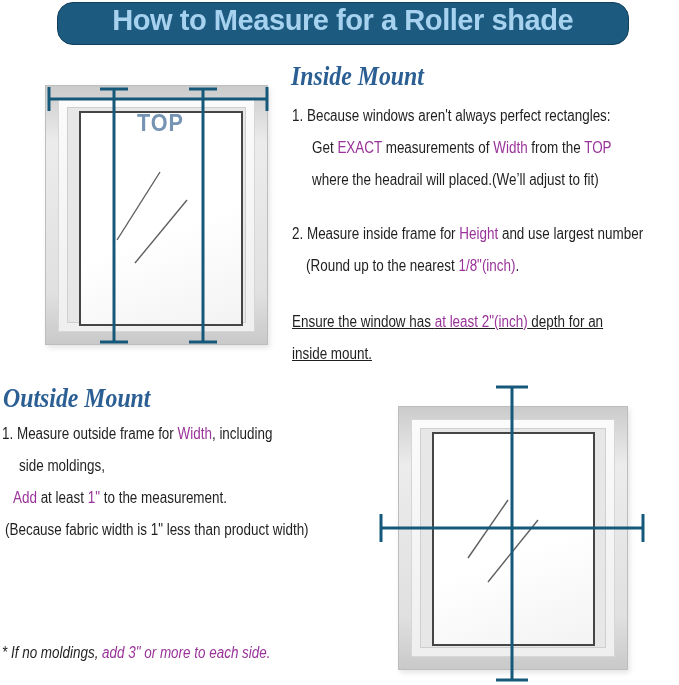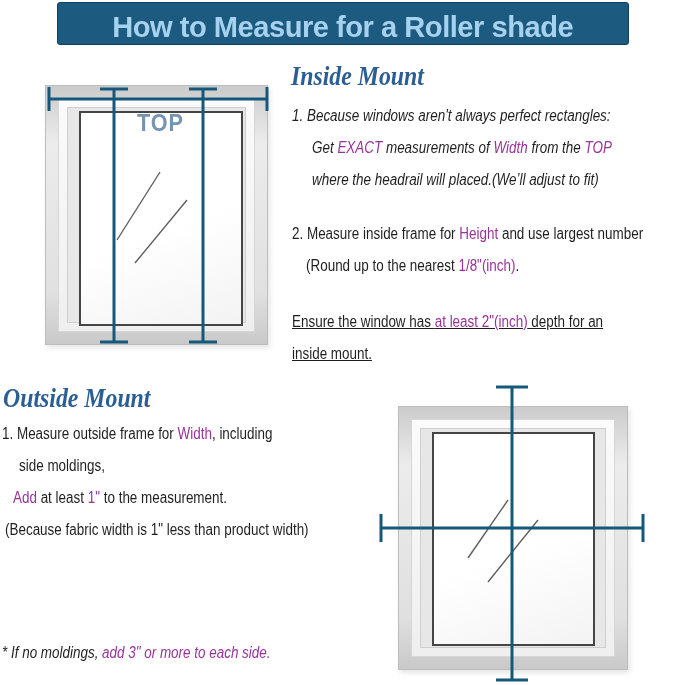--- a/index.html
+++ b/index.html
@@ -6,22 +6,22 @@
   .canvas {
     position:relative; width:679px; height:685px; overflow:hidden;
     background:#ffffff; font-family:"Liberation Sans", sans-serif;
     color:var(--body,#1f1f1f);
   }
 
   
   .header {
     position:absolute; left:57px; top:2px; width:570px; height:41px;
     background:var(--header_bg,#1c5a80);
-    border:1px solid #123e59; border-radius:3px;
-    display:flex; align-items:flex-end; justify-content:center;
+    border:1px solid #123e59; border-radius:16px;
+    display:flex; align-items:flex-start; justify-content:center;
   }
   .header span {
     color:var(--header_text,#a6d2ef); font-size:30px; font-weight:bold;
     letter-spacing:-0.5px; transform:scaleX(0.97); white-space:pre;
   }
 
   
   .window {
     position:absolute;
     background:linear-gradient(180deg,#cbcbcb,#ececec 22%,#e0e0e0 80%,#c9c9c9);
@@ -112,21 +112,21 @@
 
     <line class="m" x1="381" y1="528" x2="643" y2="528"></line>
     <line class="m" x1="381" y1="514" x2="381" y2="542"></line>
     <line class="m" x1="643" y1="514" x2="643" y2="542"></line>
   </svg>
 
   <div class="top-label">TOP</div>
 
   <div class="mount-heading" style="left:291px; top:60px;">Inside Mount</div>
 
-  <div class="textblock" style="left:292px; top:100px;font-style:italic;">
+  <div class="textblock" style="left:292px; top:100px;">
     <span class="seg-line"><span>1. Because windows aren't always perfect rectangles:</span></span>
     <span class="seg-line" style="margin-left:20px;"><span>Get </span><span style="color: rgb(153, 51, 153);">EXACT</span><span> measurements of </span><span style="color: rgb(153, 51, 153);">Width</span><span> from the </span><span style="color: rgb(153, 51, 153);">TOP</span></span>
     <span class="seg-line" style="margin-left:20px;"><span>where the headrail will placed.(We’ll adjust to fit)</span></span>
   </div>
 
   <div class="textblock" style="left:292px; top:218px;">
     <span class="seg-line"><span>2. Measure inside frame for </span><span style="color: rgb(153, 51, 153);">Height</span><span> and use largest number</span></span>
     <span class="seg-line" style="margin-left:14px;"><span>(Round up to the nearest </span><span style="color: rgb(153, 51, 153);">1/8"(inch)</span><span>.</span></span>
   </div>
 

